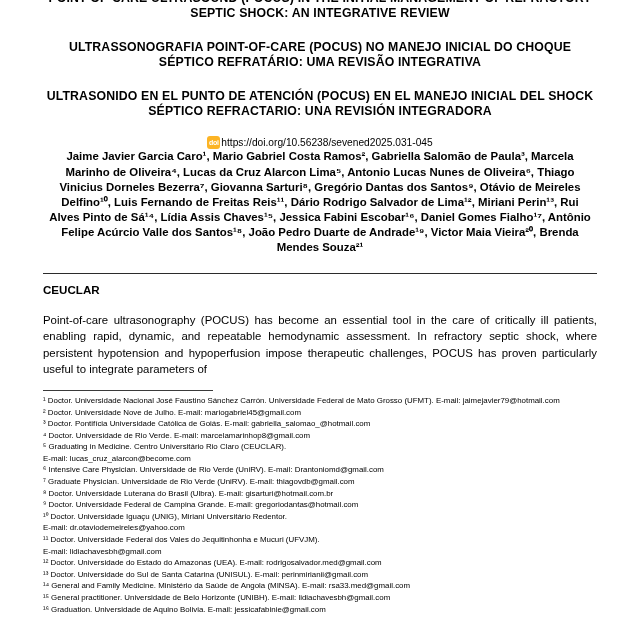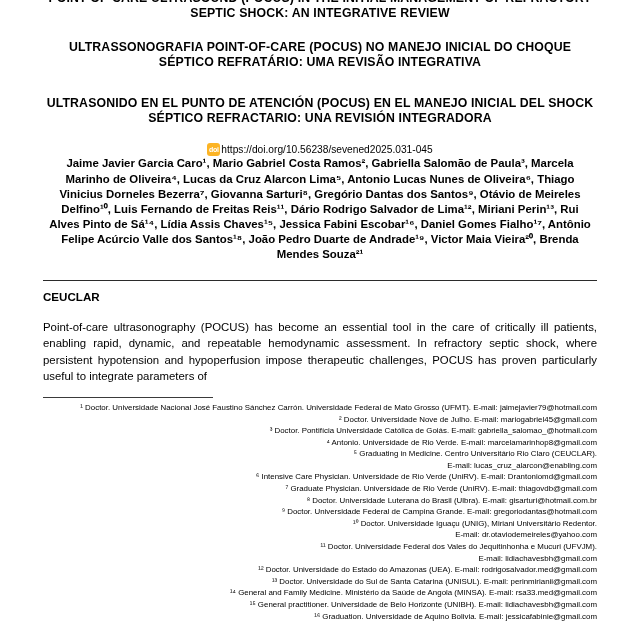--- a/index.html
+++ b/index.html
@@ -39,21 +39,21 @@
     margin: 0;
     text-transform: uppercase;
   }
   .title-en {
     margin-top: -9px;
   }
   .title-pt {
     margin-top: 18px;
   }
   .title-es {
-    margin-top: 25px;
+    margin-top: 18px;
   }
 
   
   .doi-row {
     display: flex;
     align-items: center;
     justify-content: center;
     gap: 1px;
     margin-top: 16px;
     height: 14px;
@@ -123,21 +123,20 @@
   }
   .footnotes {
     margin-top: 4px;
     font-size: 7.9px;
     line-height: 11.6px;
     text-align: left;
   }
   .footnote {
     margin: 0;
     white-space: normal;
-    text-align: right;
   }
 </style>
 </head>
 <body>
 
 <div class="page">
 
   <div class="title-block">
     <h1 class="paper-title title-en">POINT-OF-CARE ULTRASOUND (POCUS) IN THE INITIAL MANAGEMENT OF REFRACTORY SEPTIC SHOCK: AN INTEGRATIVE REVIEW</h1>
     <h2 class="paper-title title-pt">ULTRASSONOGRAFIA POINT-OF-CARE (POCUS) NO MANEJO INICIAL DO CHOQUE SÉPTICO REFRATÁRIO: UMA REVISÃO INTEGRATIVA</h2>
@@ -155,23 +154,23 @@
 
   <div class="abstract-heading">CEUCLAR</div>
   <div class="abstract-body">Point-of-care ultrasonography (POCUS) has become an essential tool in the care of critically ill patients, enabling rapid, dynamic, and repeatable hemodynamic assessment. In refractory septic shock, where persistent hypotension and hypoperfusion impose therapeutic challenges, POCUS has proven particularly useful to integrate parameters of</div>
 
   <hr class="footnote-rule">
 
   <div class="footnotes">
     <p class="footnote">¹ Doctor. Universidade Nacional José Faustino Sánchez Carrón. Universidade Federal de Mato Grosso (UFMT). E-mail: jaimejavier79@hotmail.com</p>
     <p class="footnote">² Doctor. Universidade Nove de Julho. E-mail: mariogabriel45@gmail.com</p>
     <p class="footnote">³ Doctor. Pontifícia Universidade Católica de Goiás. E-mail: gabriella_salomao_@hotmail.com</p>
-    <p class="footnote">⁴ Antonio. Universidade de Rio Verde. E-mail: marcelamarinhop8@gmail.com</p>
+    <p class="footnote">⁴ Doctor. Universidade de Rio Verde. E-mail: marcelamarinhop8@gmail.com</p>
     <p class="footnote">⁵ Graduating in Medicine. Centro Universitário Rio Claro (CEUCLAR).</p>
-    <p class="footnote">E-mail: lucas_cruz_alarcon@enabling.com</p>
+    <p class="footnote">E-mail: lucas_cruz_alarcon@become.com</p>
     <p class="footnote">⁶ Intensive Care Physician. Universidade de Rio Verde (UniRV). E-mail: Drantoniomd@gmail.com</p>
     <p class="footnote">⁷ Graduate Physician. Universidade de Rio Verde (UniRV). E-mail: thiagovdb@gmail.com</p>
     <p class="footnote">⁸ Doctor. Universidade Luterana do Brasil (Ulbra). E-mail: gisarturi@hotmail.com.br</p>
     <p class="footnote">⁹ Doctor. Universidade Federal de Campina Grande. E-mail: gregoriodantas@hotmail.com</p>
     <p class="footnote">¹⁰ Doctor. Universidade Iguaçu (UNIG), Miriani Universitário Redentor.</p>
     <p class="footnote">E-mail: dr.otaviodemeireles@yahoo.com</p>
     <p class="footnote">¹¹ Doctor. Universidade Federal dos Vales do Jequitinhonha e Mucuri (UFVJM).</p>
     <p class="footnote">E-mail: lidiachavesbh@gmail.com</p>
     <p class="footnote">¹² Doctor. Universidade do Estado do Amazonas (UEA). E-mail: rodrigosalvador.med@gmail.com</p>
     <p class="footnote">¹³ Doctor. Universidade do Sul de Santa Catarina (UNISUL). E-mail: perinmirianii@gmail.com</p>

